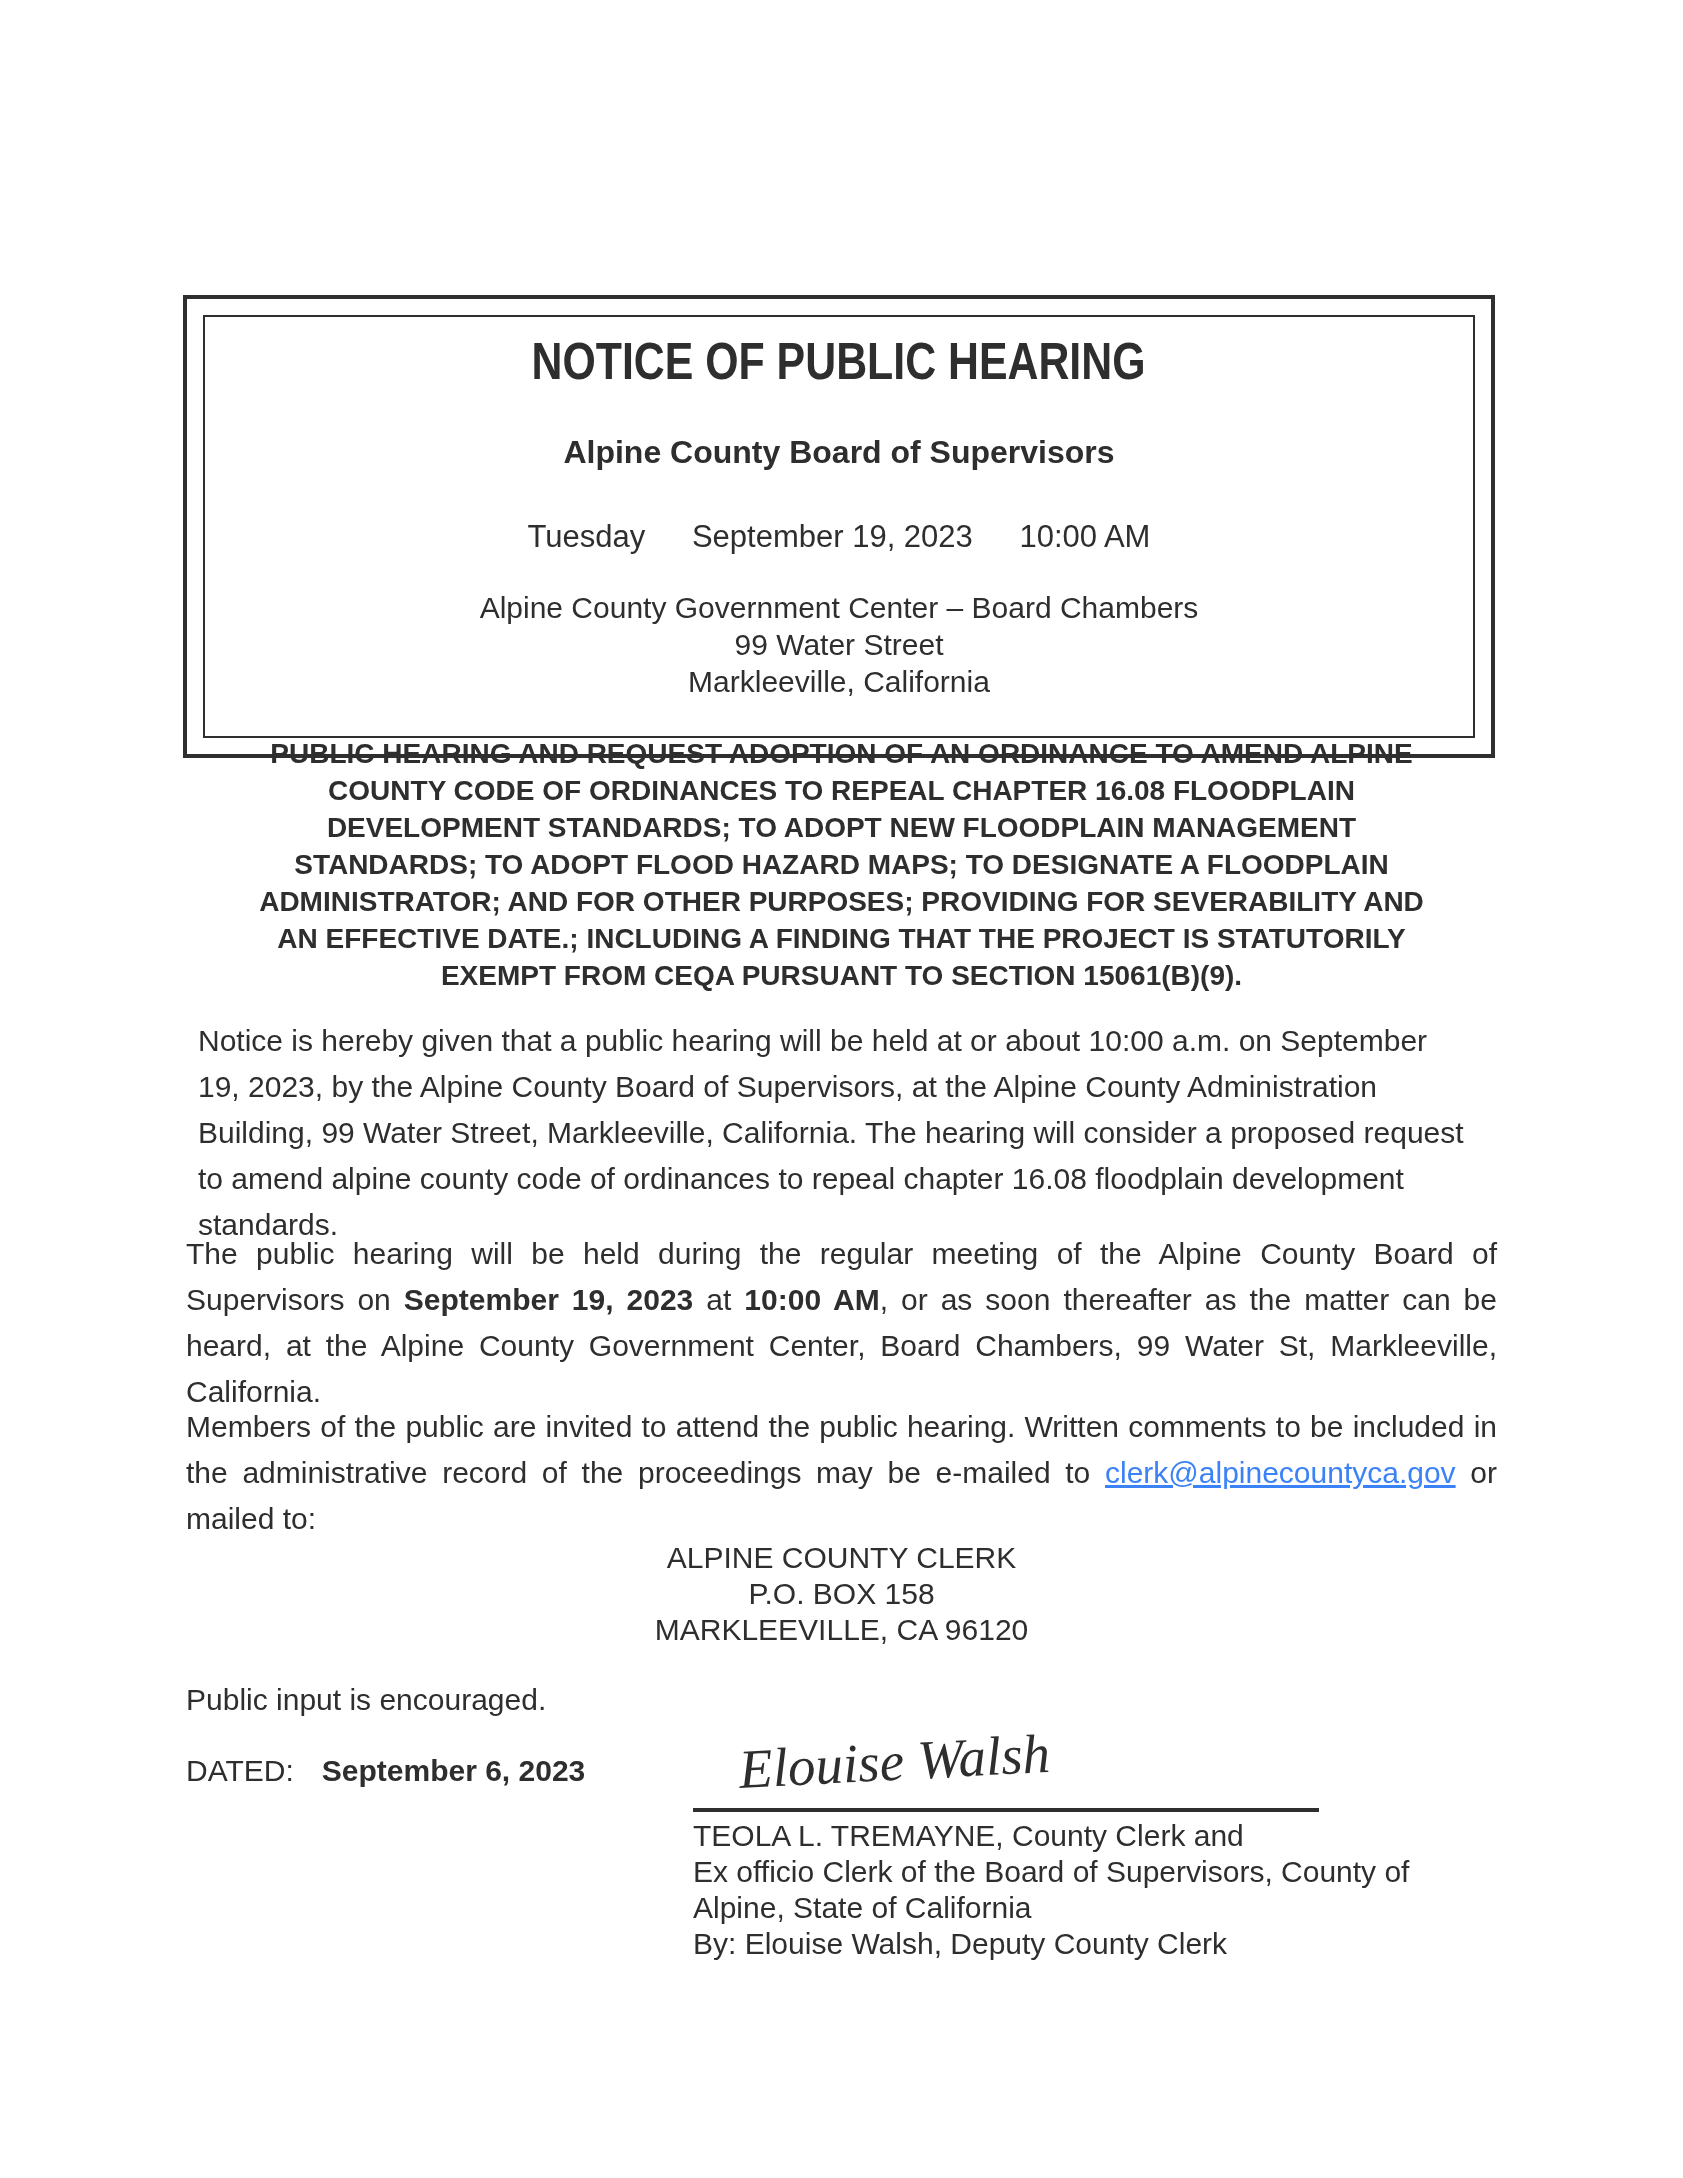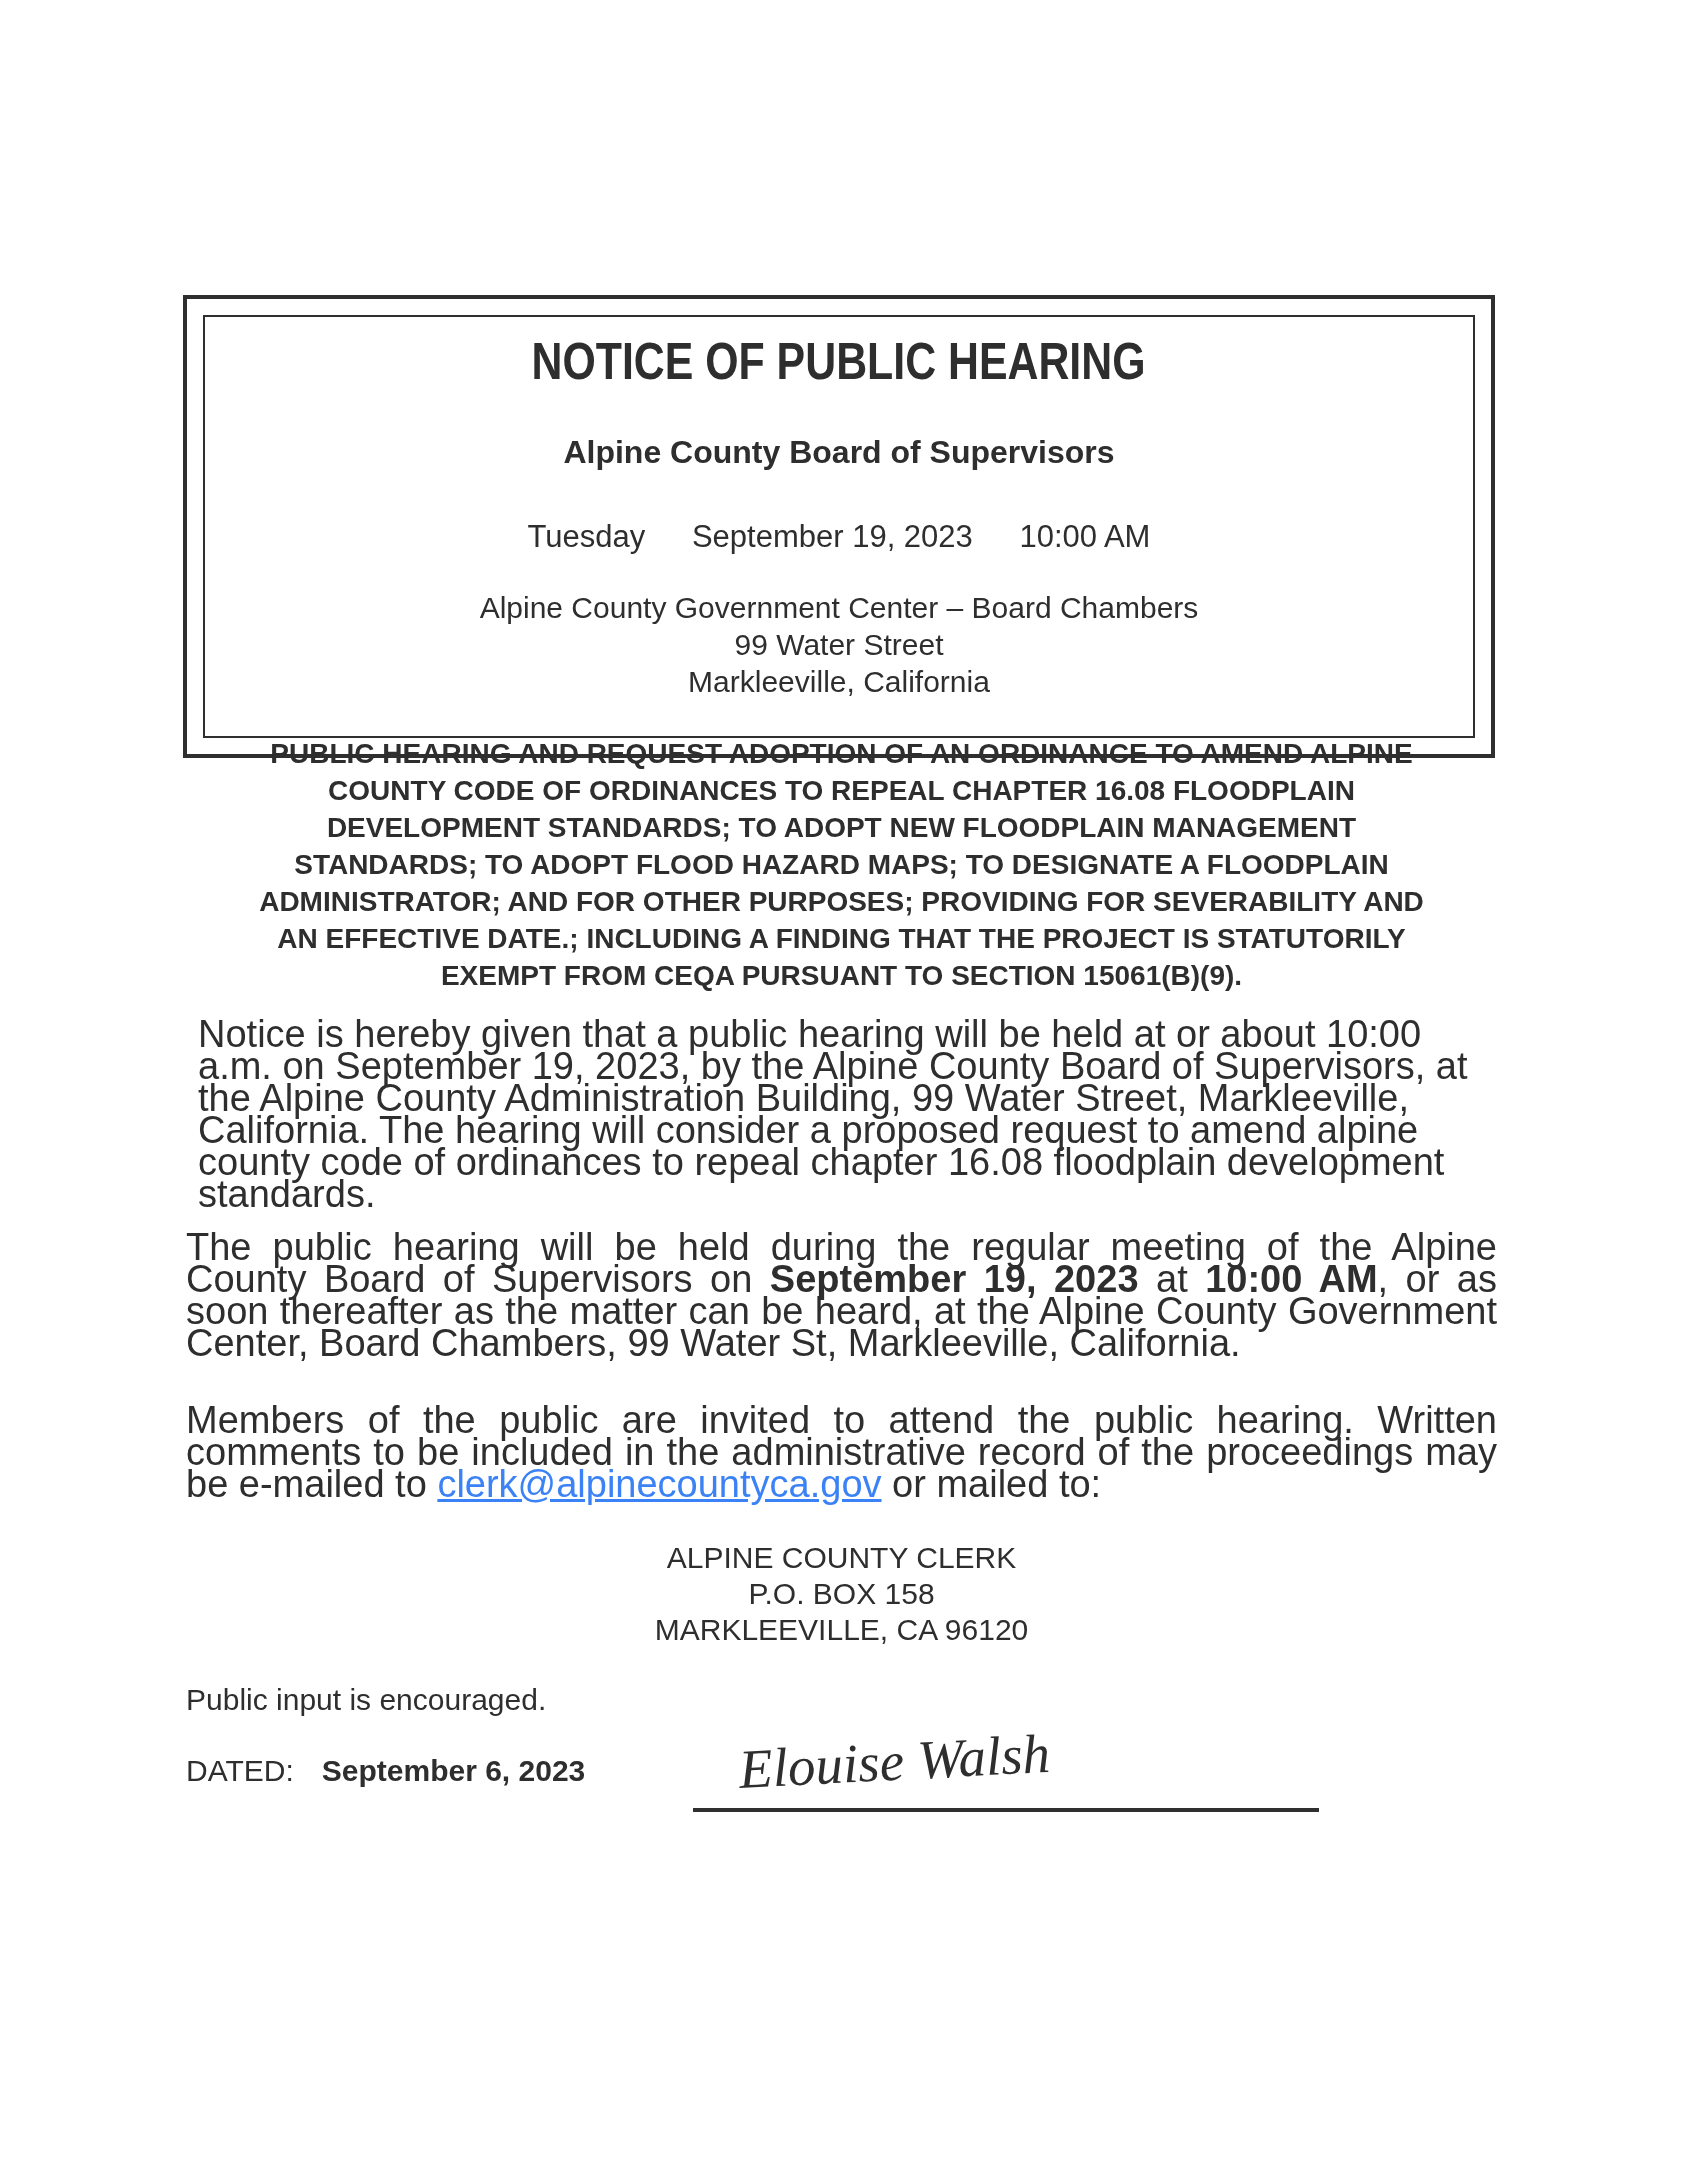--- a/index.html
+++ b/index.html
@@ -71,22 +71,22 @@
     font-size: 28px;
     font-weight: bold;
     line-height: 37px;
   }
   .subject div { white-space: nowrap; }
 
   
   .para {
     position: absolute;
     margin: 0;
-    font-size: 38px;
-    line-height: 32px;
+    font-size: 30px;
+    line-height: 46px;
   }
   .notice-para  { top: 1018px; left: 198px; width: 1279px; text-align: left; }
   .hearing-para { top: 1231px; left: 186px; width: 1311px; text-align: justify; }
   .members-para { top: 1404px; left: 186px; width: 1311px; text-align: justify; }
   .para b { font-weight: bold; }
   .email-link {
     color: #3b82f6;
     text-decoration: underline;
     cursor: pointer;
   }
@@ -196,16 +196,22 @@
 
   <p class="public-input">Public input is encouraged.</p>
 
   <div class="dated">
     <span class="dated-label">DATED:</span><span class="dated-date">September 6, 2023</span>
   </div>
 
   <div class="sig-block">
     <div class="script-sig">Elouise Walsh</div>
     <div class="sig-rule"></div>
+    <div class="sig-lines">
+      <div>TEOLA L. TREMAYNE, County Clerk and</div>
+      <div>Ex officio Clerk of the Board of Supervisors, County of</div>
+      <div>Alpine, State of California</div>
+      <div>By: Elouise Walsh, Deputy County Clerk</div>
+    </div>
   </div>
 
 </div>
 
 
 </body></html>

